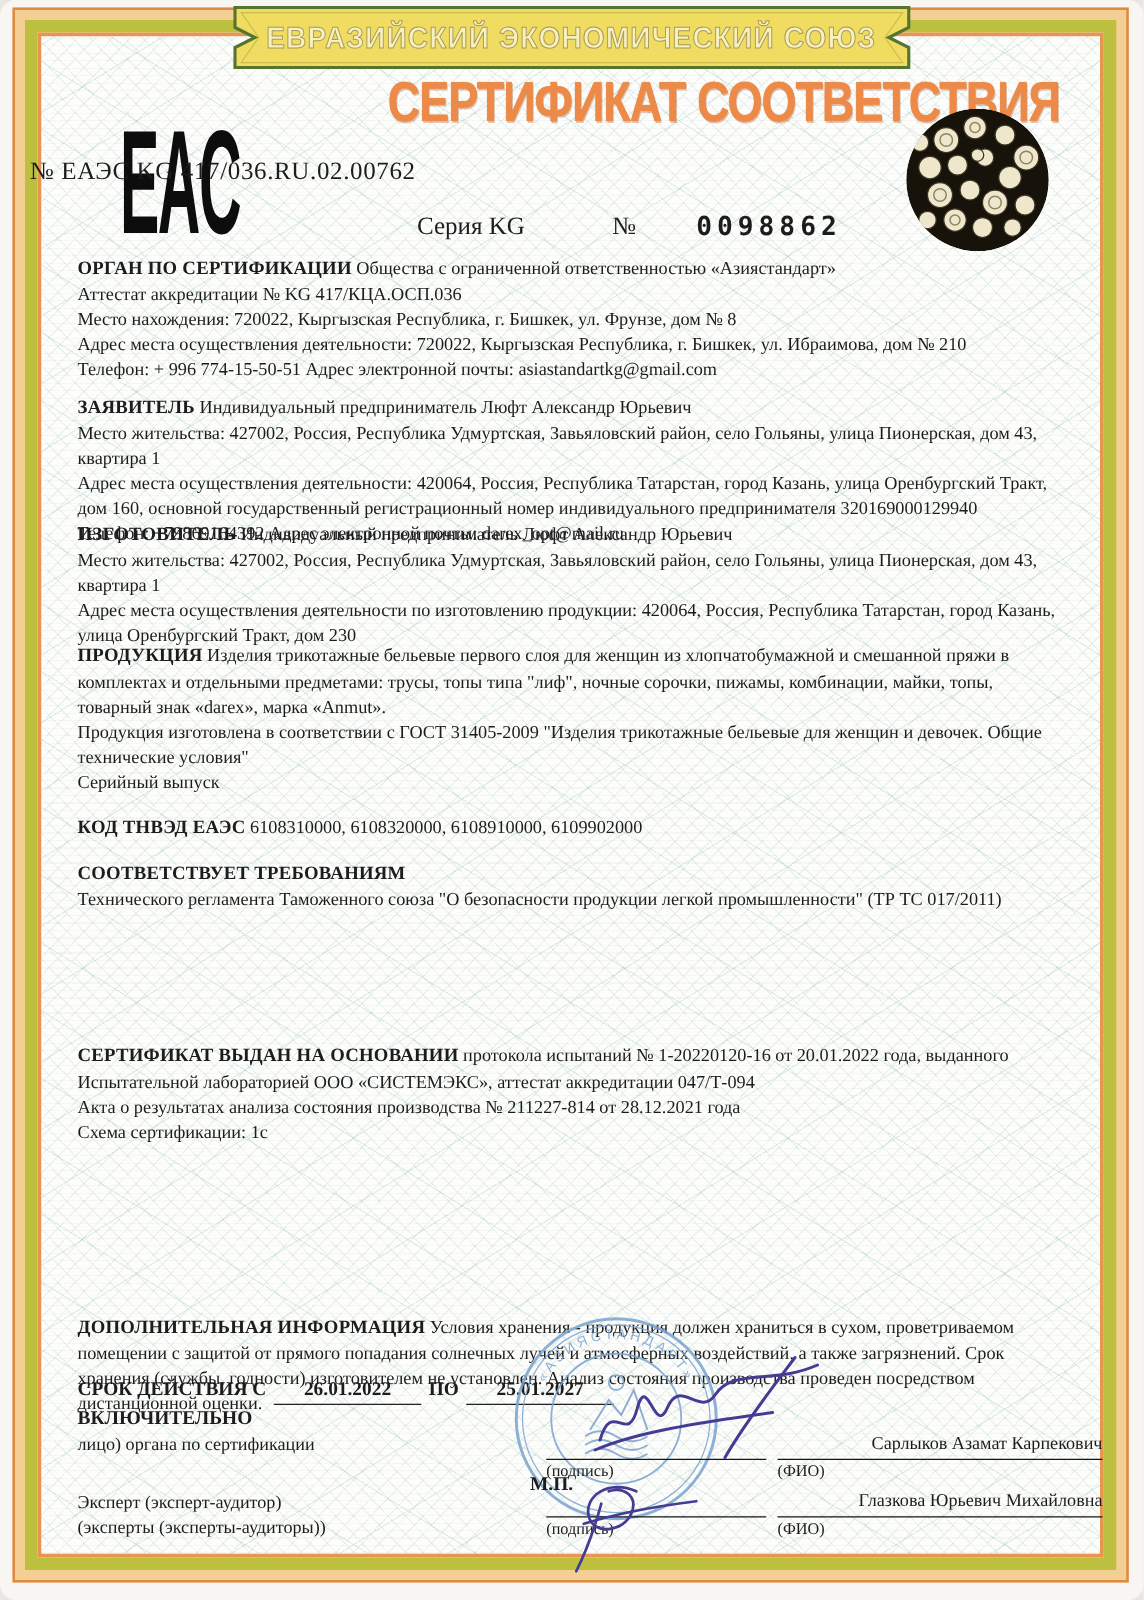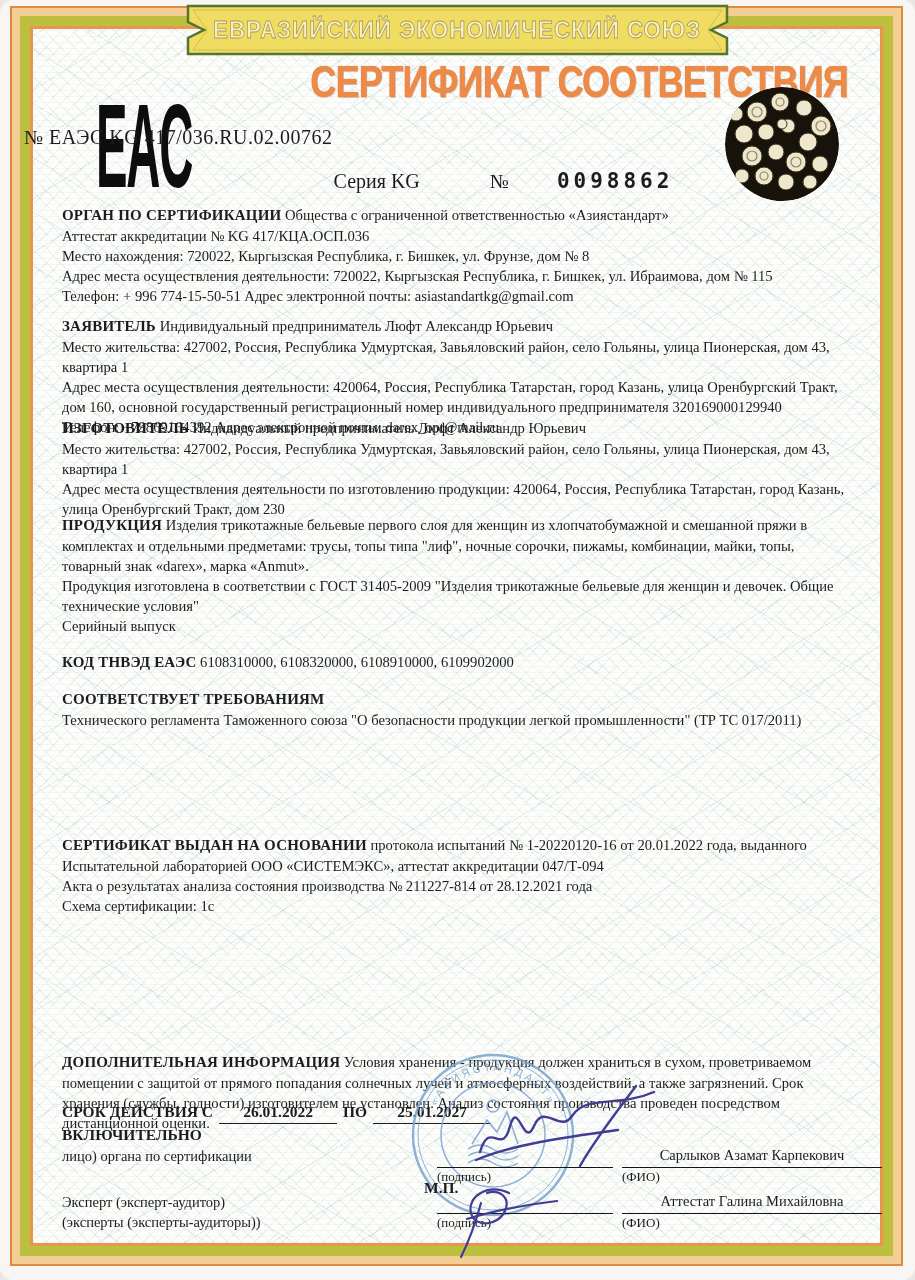--- a/index.html
+++ b/index.html
@@ -39,21 +39,21 @@
   
   .section{position:absolute;left:62px;width:794px;font-size:14.6px;line-height:1.38;}
   .lbl{font-weight:bold;font-size:15px;letter-spacing:.2px;}
   
   .validity{position:absolute;left:62px;top:1101px;font-weight:bold;font-size:15.5px;line-height:1.45;}
   .date-ul{display:inline-block;min-width:118px;text-align:center;border-bottom:1.6px solid #222;
         margin:0 6px;font-weight:normal;font-weight:bold;}
   .role{position:absolute;left:62px;width:300px;font-size:14.5px;line-height:1.4;}
   .sig-line{position:absolute;border-top:1.5px solid #151515;height:0;}
   .cap{position:absolute;font-size:13px;text-align:left;}
-  .name{position:absolute;font-size:14.5px;text-align:center;}
+  .name{position:absolute;font-size:14.5px;text-align:right;}
   .mp{position:absolute;left:424px;top:1179px;font-weight:bold;font-size:15.5px;}
   .stamp{position:absolute;left:408px;top:1050px;opacity:.85;}
   .sig-svg{position:absolute;}
 </style>
 </head>
 <body>
 
 <div class="page">
 
   <div class="frame-outer">
@@ -123,21 +123,21 @@
     <div class="series-row">
       <span class="series-label">Серия KG</span>
       <span class="num-sign">№</span>
       <span class="serial">0098862</span>
     </div>
 
     <div class="section" style="top:205px">
       <div><span class="lbl">ОРГАН ПО СЕРТИФИКАЦИИ</span> <span>Общества с ограниченной ответственностью «Азиястандарт»</span></div>
       <div>Аттестат аккредитации №  KG 417/КЦА.ОСП.036</div>
       <div>Место нахождения: 720022, Кыргызская Республика, г. Бишкек, ул. Фрунзе, дом № 8</div>
-      <div>Адрес места осуществления деятельности: 720022, Кыргызская Республика, г. Бишкек, ул. Ибраимова, дом № 115</div>
+      <div>Адрес места осуществления деятельности: 720022, Кыргызская Республика, г. Бишкек, ул. Ибраимова, дом № 210</div>
       <div>Телефон: + 996 774-15-50-51 Адрес электронной почты: asiastandartkg@gmail.com</div>
     </div>
 
     <div class="section" style="top:316px">
       <div><span class="lbl">ЗАЯВИТЕЛЬ</span> <span>Индивидуальный предприниматель Люфт Александр Юрьевич</span></div>
       <div>Место жительства: 427002, Россия, Республика Удмуртская, Завьяловский район, село Гольяны, улица Пионерская, дом 43, квартира 1</div>
       <div>Адрес места осуществления деятельности: 420064, Россия, Республика Татарстан, город Казань, улица Оренбургский Тракт, дом 160, основной государственный регистрационный номер индивидуального предпринимателя 320169000129940</div>
       <div>Телефон: +79869164392 Адрес электронной почты: darex_opt@mail.ru</div>
     </div>
 
@@ -212,21 +212,21 @@
 
     <div class="sig-line" style="left:437px;top:1167px;width:176px"></div>
     <div class="cap" style="left:437px;top:1169px;width:176px">(подпись)</div>
     <div class="sig-line" style="left:437px;top:1213px;width:176px"></div>
     <div class="cap" style="left:437px;top:1215px;width:176px">(подпись)</div>
 
     <div class="name" style="left:622px;top:1147px;width:260px">Сарлыков Азамат Карпекович</div>
     <div class="sig-line" style="left:622px;top:1167px;width:260px"></div>
     <div class="cap" style="left:622px;top:1169px;width:260px">(ФИО)</div>
 
-    <div class="name" style="left:622px;top:1193px;width:260px">Аттестат Галина Михайловна</div>
+    <div class="name" style="left:622px;top:1193px;width:260px">Глазкова Юрьевич Михайловна</div>
     <div class="sig-line" style="left:622px;top:1213px;width:260px"></div>
     <div class="cap" style="left:622px;top:1215px;width:260px">(ФИО)</div>
 
     <div class="mp">М.П.</div>
 
     <div class="sig-svg" style="left:468px;top:1080px">
       <svg width="200" height="92" viewBox="0 0 200 92">
         <g fill="none" stroke="#443b92" stroke-width="2.4" stroke-linecap="round">
           <path d="M12,72 C22,38 34,78 42,46 C50,18 56,70 66,46 C76,22 92,54 104,36 C118,14 150,28 186,12"></path>
           <path d="M168,6 C150,30 128,58 112,86"></path>

